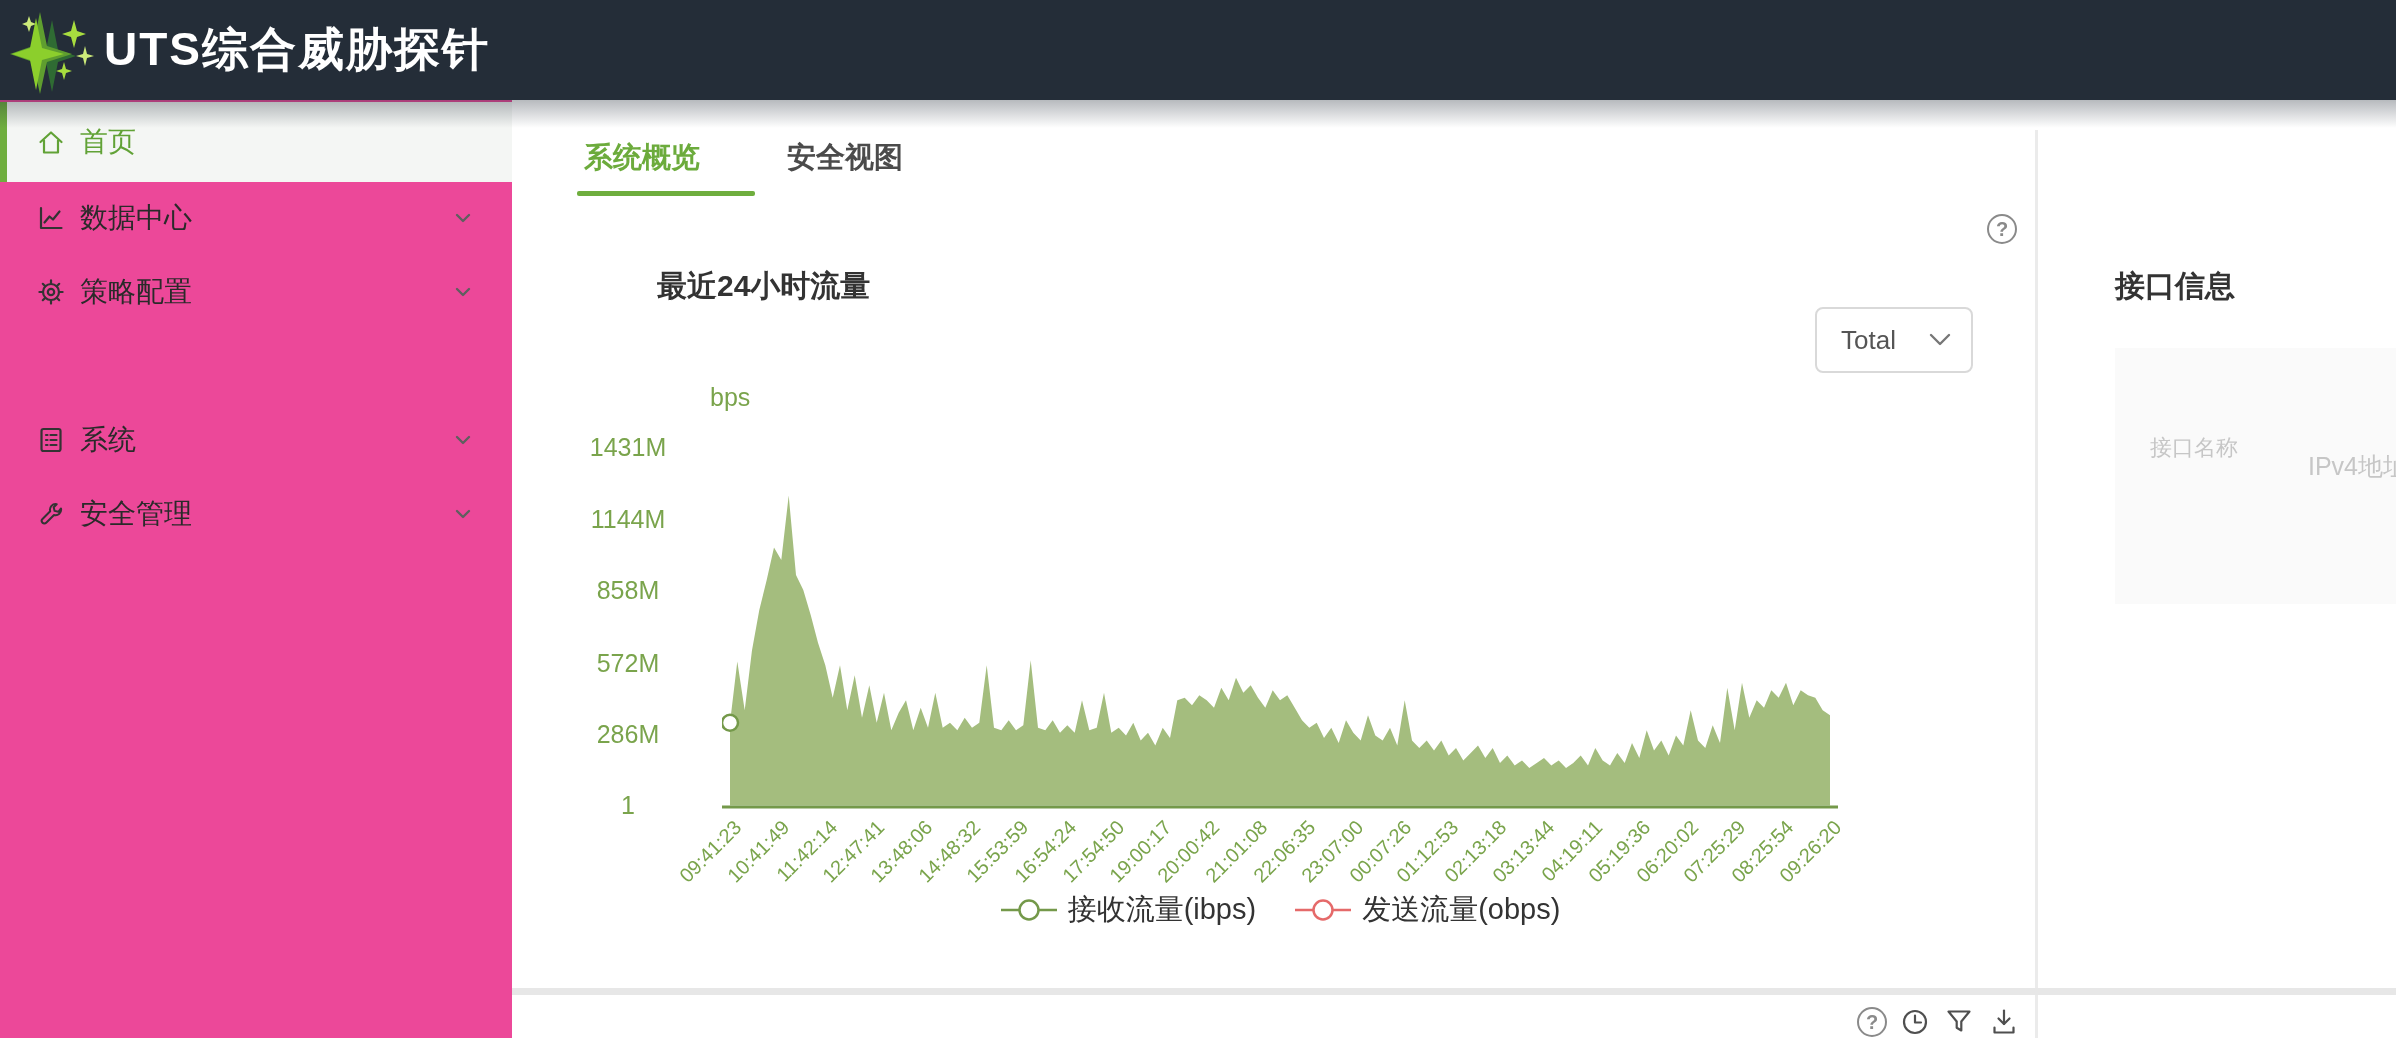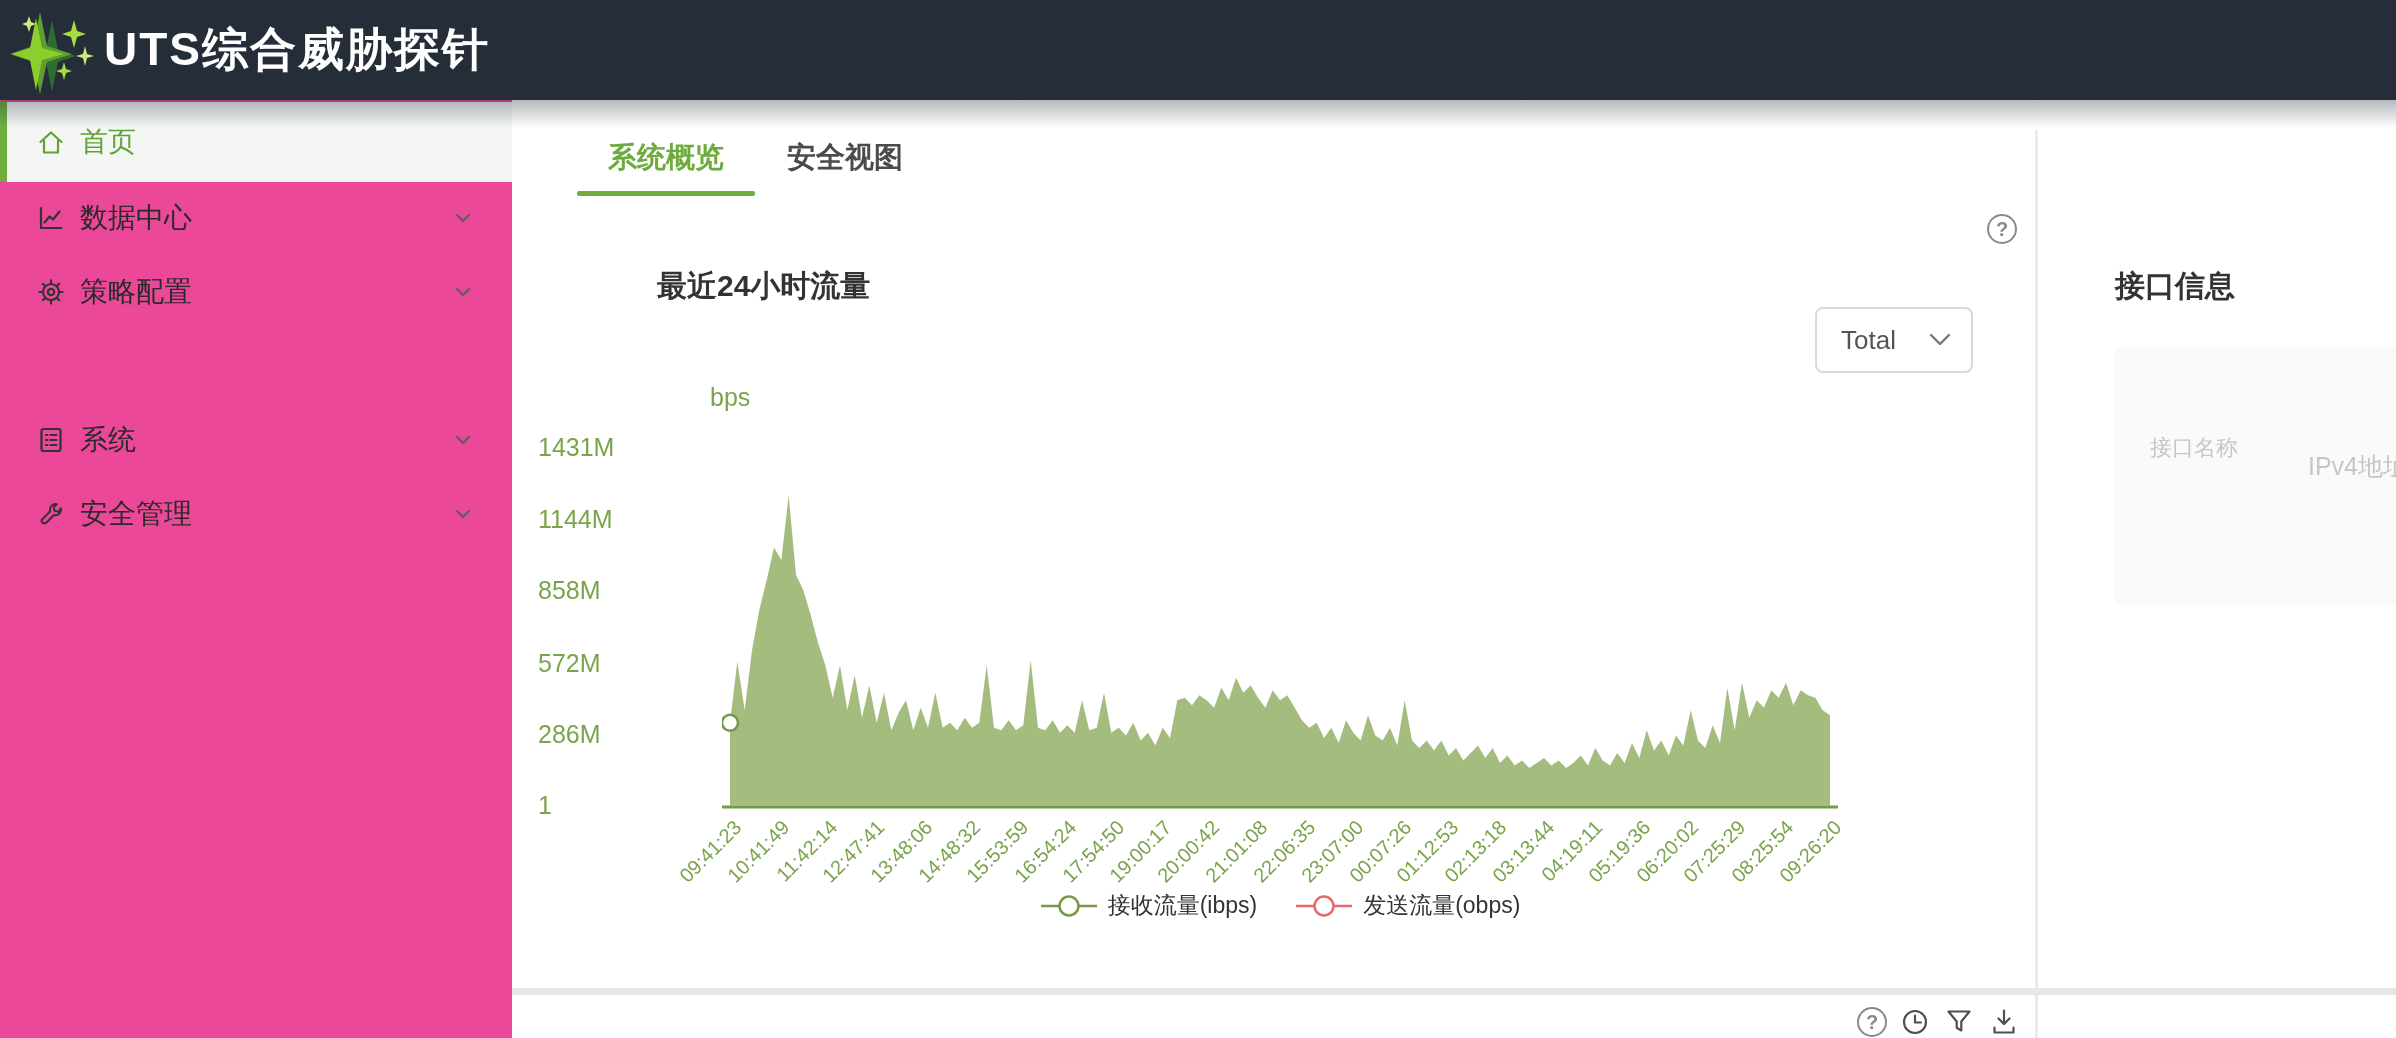--- a/index.html
+++ b/index.html
@@ -33,27 +33,27 @@
 
   
   .chart-title { position:absolute; left:657px; top:266px; font-size:30px; font-weight:bold; color:#333; }
   .help-circle { position:absolute; width:30px; height:30px; border:2px solid #8a8a8a; border-radius:50%;
     color:#8a8a8a; font-size:20px; font-weight:bold; text-align:center; line-height:26px; cursor:pointer; background:#fff; }
   .total-select { position:absolute; left:1815px; top:307px; width:158px; height:66px; background:#fff;
     border:2px solid #d9d9d9; border-radius:8px; display:flex; align-items:center; padding:0 20px 0 24px;
     cursor:pointer; }
   .total-select .t-label { font-size:26px; color:#555; flex:1; }
   .unit-label { position:absolute; left:710px; top:383px; font-size:25px; color:#7aa44c; }
-  .ylabel { position:absolute; left:538px; width:180px; text-align:left; font-size:25px; color:#7aa44c; }
+  .ylabel { position:absolute; left:538px; width:180px; text-align:center; font-size:25px; color:#7aa44c; }
   .xlabel { position:absolute; top:816px; width:160px; text-align:right; font-size:20px; color:#7aa44c;
     transform:rotate(-45deg); transform-origin:100% 0; white-space:nowrap; }
   #chart-svg { position:absolute; left:722px; top:440px; }
   .legend { position:absolute; left:730px; top:890px; width:1100px; display:flex; justify-content:center; gap:38px; }
   .legend-item { display:flex; align-items:center; gap:10px; cursor:pointer; }
-  .legend-item .lg-label { font-size:23px; color:#333; }
+  .legend-item .lg-label { font-size:29px; color:#333; }
 
   
   .v-divider { position:absolute; left:2035px; top:130px; width:3px; height:908px; background:#ebebeb; }
   .h-band { position:absolute; left:512px; top:988px; width:1884px; height:7px; background:#e7e7e7; }
 
   
   .iface-title { position:absolute; left:2115px; top:266px; font-size:30px; font-weight:bold; color:#333; }
   .iface-thead { position:absolute; left:2115px; top:348px; width:281px; height:256px; background:#fafafa; }
   .col-h1 { position:absolute; left:2150px; top:424px; width:100px; font-size:22px; line-height:47px; color:#c6c6c6; }
   .col-h2 { position:absolute; left:2308px; top:450px; font-size:25px; color:#c6c6c6; white-space:nowrap; }
@@ -145,21 +145,21 @@
               <path d="M25 9.5 a5.6 5.6 0 0 1 -7 6.5 L10.2 23.7 a2.6 2.6 0 1 1 -3.7 -3.7 L14.2 12.2 a5.6 5.6 0 0 1 6.5 -7 l -3 3 0.9 3.7 3.7 0.9 z"></path>
             </g>
           </svg></span>
         <span class="s-label">安全管理</span>
         <span class="s-chevron"><svg viewBox="0 0 22 22">
             <polyline points="5,8 11,14 17,8" fill="none" stroke="#5f5f5f" stroke-width="2.4" stroke-linecap="round" stroke-linejoin="round"></polyline>
           </svg></span>
       </div>
     </div>
 
-  <div class="tab active" style="left:608px;">系统概览</div>
+  <div class="tab active" style="left:584px;">系统概览</div>
   <div class="tab inactive" style="left:787px;">安全视图</div>
   <div class="tab-underline" style="left:577px; width:178px;"></div>
 
   <div class="chart-title">最近24小时流量</div>
   <div class="help-circle" style="left:1987px; top:214px;">?</div>
   <div class="total-select">
     <span class="t-label">Total</span>
     <svg width="22" height="14" viewBox="0 0 22 14">
       <polyline points="2,2 11,11 20,2" fill="none" stroke="#777" stroke-width="2.4" stroke-linecap="round" stroke-linejoin="round"></polyline>
     </svg>

